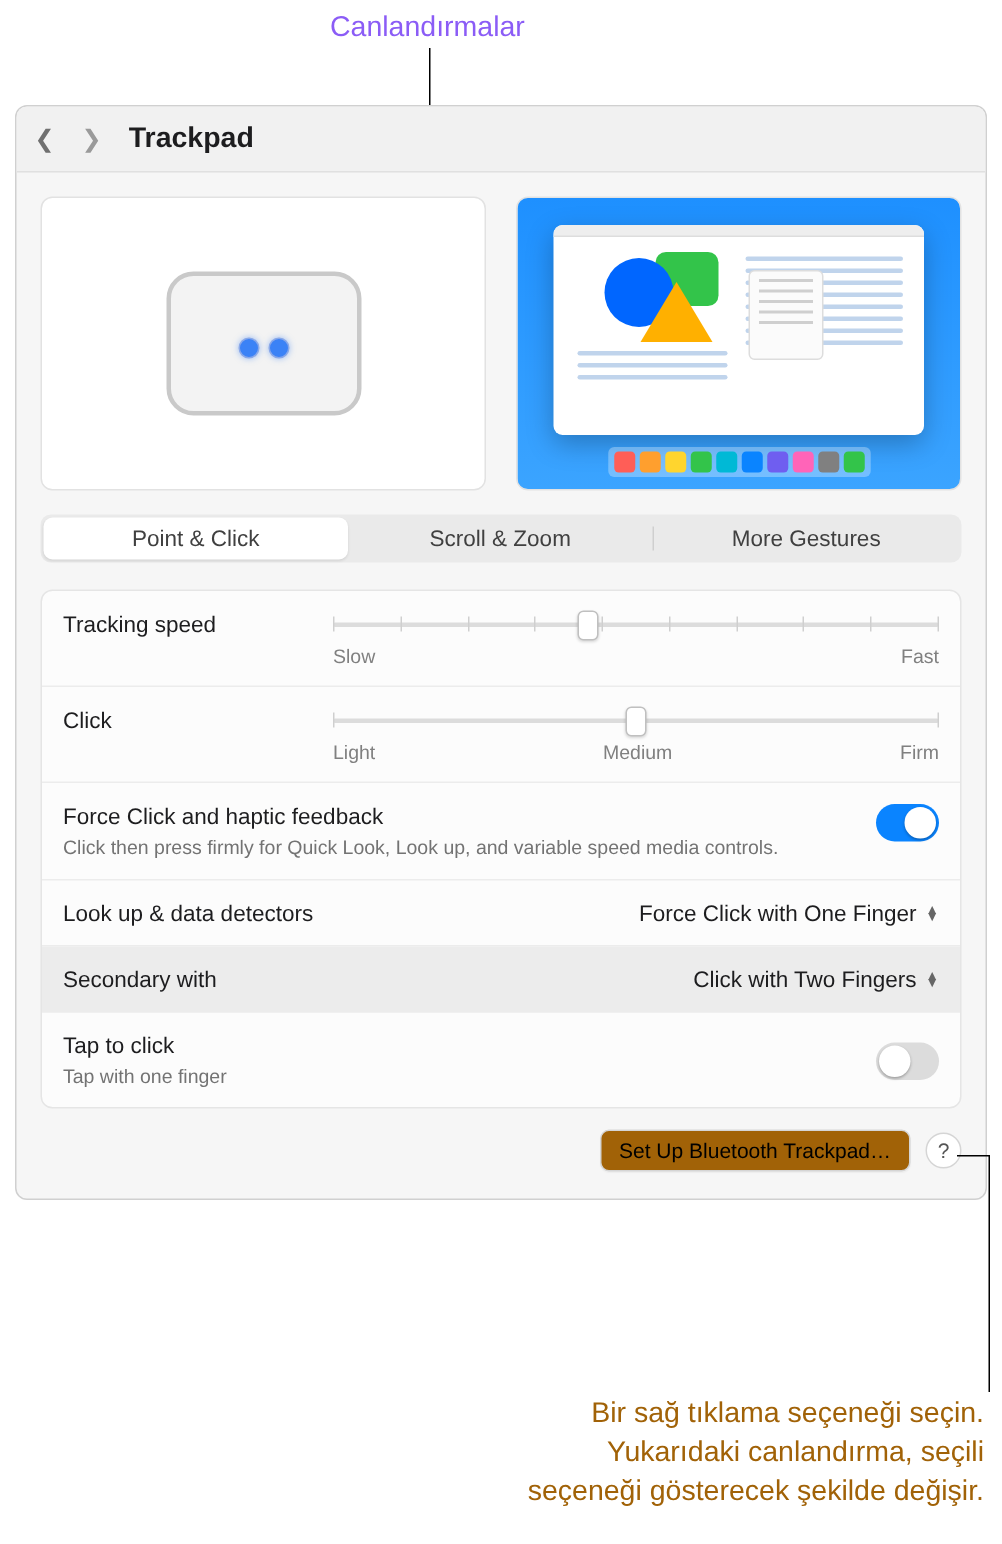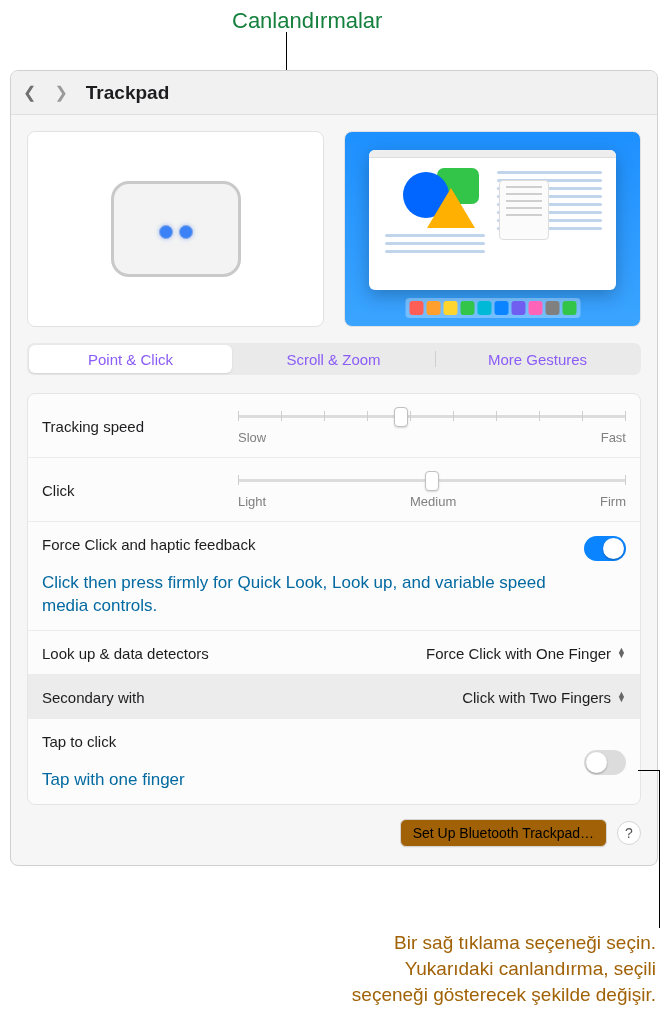--- a/index.html
+++ b/index.html
@@ -7,23 +7,23 @@
       font-family: -apple-system, BlinkMacSystemFont, "Helvetica Neue", Arial, sans-serif;
       background: #fff;
       width: 668px;
       height: 1029px;
       position: relative;
       color: #1d1d1f;
     }
     .callout-top {
       position: absolute;
       top: 8px;
-      left: 232px;
-      font-size: 22px;
-      color: #15803d;
+      left: 220px;
+      font-size: 19px;
+      color: #8b5cf6;
     }
     .callout-line-top {
       position: absolute;
       top: 32px;
       left: 286px;
       width: 1px;
       height: 94px;
       background: #000;
     }
     .window {
@@ -107,43 +107,43 @@
     .dock { position: absolute; bottom: 8px; left: 50%; transform: translateX(-50%); display: flex; gap: 3px; background: rgba(255,255,255,0.3); padding: 3px 4px; border-radius: 4px; }
     .dock span { width: 14px; height: 14px; border-radius: 3px; }
     .tabs {
       display: flex;
       background: #eaeaea;
       border-radius: 7px;
       padding: 2px;
       margin-bottom: 18px;
       height: 32px;
     }
-    .tab { flex: 1; display: flex; align-items: center; justify-content: center; font-size: 15px; color: #8b5cf6; border-radius: 6px; cursor: pointer; position: relative; }
+    .tab { flex: 1; display: flex; align-items: center; justify-content: center; font-size: 15px; color: #404040; border-radius: 6px; cursor: pointer; position: relative; }
     .tab.active { background: #fff; box-shadow: 0 1px 2px rgba(0,0,0,0.1); font-weight: 500; }
     .tab-sep { width: 1px; background: #cfcfcf; margin: 6px 0; }
     .settings-panel {
       background: #fcfcfc;
       border: 1px solid #e5e5e5;
       border-radius: 8px;
       overflow: hidden;
     }
     .row { padding: 14px 14px 12px 14px; border-bottom: 1px solid #ececec; }
     .row:last-child { border: none; }
-    .row-flex { display: flex; align-items: center; gap: 16px; }
+    .row-flex { display: flex; }
     .row-label { font-size: 15px; flex: 0 0 180px; }
     .slider-block { flex: 1; }
     .slider-wrap { position: relative; height: 18px; }
     .slider-track { position: absolute; top: 7px; left: 0; right: 0; height: 3px; background: #dcdcdc; border-radius: 2px; }
     .slider-ticks { position: absolute; top: 3px; left: 0; right: 0; display: flex; justify-content: space-between; }
     .slider-ticks span { width: 1px; height: 10px; background: #cfcfcf; }
     .slider-thumb { position: absolute; top: -1px; width: 14px; height: 20px; background: #fff; border: 1px solid #c0c0c0; border-radius: 4px; box-shadow: 0 1px 2px rgba(0,0,0,0.15); transform: translateX(-50%); }
     .slider-labels { display: flex; justify-content: space-between; margin-top: 4px; font-size: 13px; color: #808080; }
     .slider-labels.three span:nth-child(2) { text-align: center; flex: 1; }
     .row-title { font-size: 15px; }
-    .row-desc { font-size: 17px; color: #0369a1; margin-top: 19px; line-height: 1.35; }
+    .row-desc { font-size: 13px; color: #737373; margin-top: 3px; line-height: 1.35; }
     .toggle { width: 42px; height: 25px; border-radius: 13px; position: relative; flex-shrink: 0; }
     .toggle.on { background: #0a84ff; }
     .toggle.off { background: #dcdcdc; }
     .toggle-knob { position: absolute; top: 2px; width: 21px; height: 21px; background: #fff; border-radius: 50%; box-shadow: 0 1px 2px rgba(0,0,0,0.3); }
     .toggle.on .toggle-knob { right: 2px; }
     .toggle.off .toggle-knob { left: 2px; }
     .row-select { display: flex; align-items: flex-start; justify-content: space-between; }
     .select-val { display: flex; align-items: center; gap: 6px; font-size: 15px; }
     .updown { display: inline-flex; flex-direction: column; line-height: 5px; font-size: 9px; color: #666; }
     .row.highlight { background: #ececec; }

